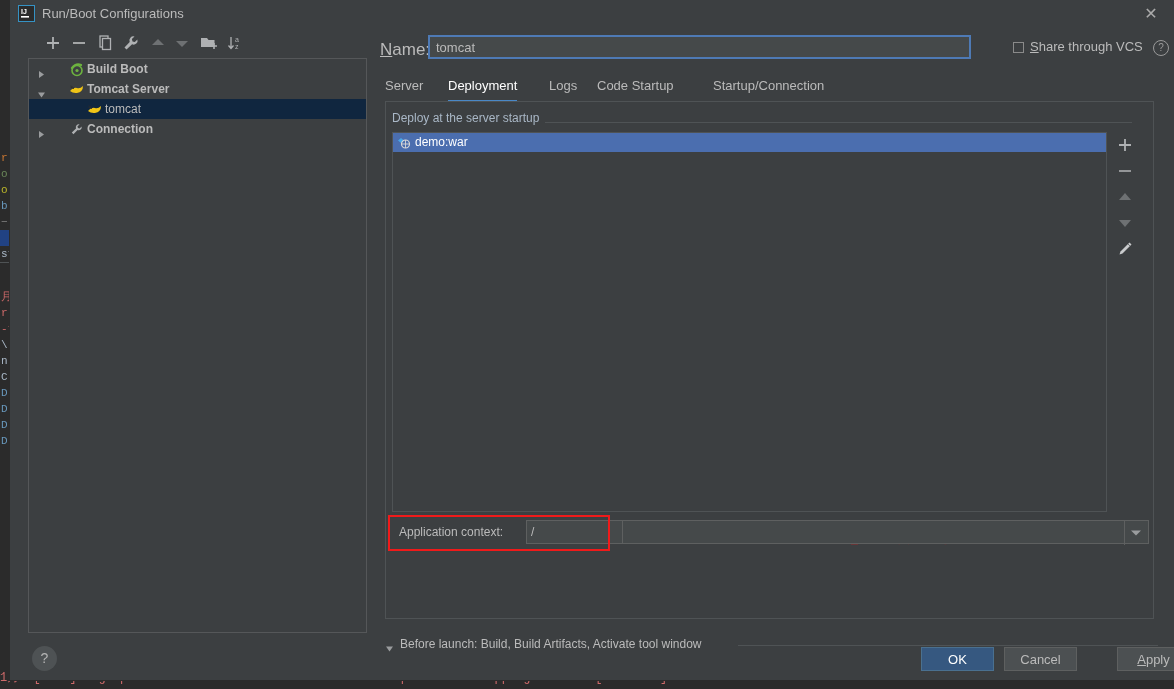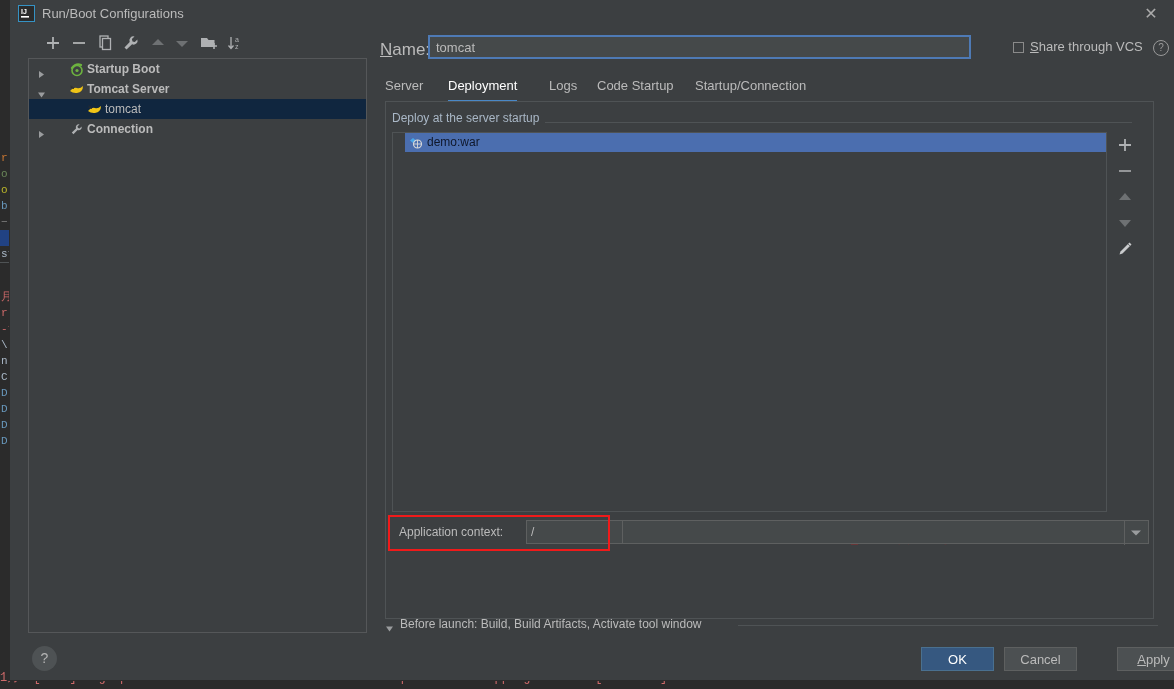--- a/index.html
+++ b/index.html
@@ -255,21 +255,21 @@
     box-sizing: border-box;
     overflow: hidden;
   }
   .deploy-item {
     position: relative;
     height: 19px;
     line-height: 19px;
     font-size: 12px;
     cursor: pointer;
   }
-  .deploy-item.selected { background: #4b6eaf; color: #0f172a; margin-left: 12px; }
+  .deploy-item.selected { background: #4b6eaf; color: #ffffff; }
   .deploy-item .ditem-icon {
     position: absolute; left: 4px; top: 3px;
     width: 14px; height: 14px;
   }
   .deploy-item .ditem-label { position: absolute; left: 22px; top: 0; }
 
   .side-btns { position: absolute; left: 726px; top: 30px; width: 26px; }
   .side-btn {
     position: relative;
     width: 26px; height: 26px;
@@ -328,21 +328,21 @@
     left: 2px; top: 413px;
     width: 222px; height: 36px;
     border: 2px solid #f01a1a;
     box-sizing: border-box;
     pointer-events: none;
   }
 
   
   .before-launch {
     position: absolute;
-    left: 8px; top: 586px;
+    left: 8px; top: 606px;
     width: 775px; height: 20px; text-decoration: underline;
   }
   .bl-arrow {
     position: absolute; left: 2px; top: 6px;
     width: 9px; height: 9px;
     cursor: pointer;
   }
   .bl-text {
     position: absolute; left: 17px; top: 1px;
     font-size: 12px; color: #bbbbbb;
@@ -491,21 +491,21 @@
               <path d="M2 1 L7 4.5 L2 8 Z" fill="#9a9c9e"></path>
             </svg>
         </span>
         <span class="ticon" style="left:40px;">
           <svg width="15" height="15" viewBox="0 0 15 15">
             <circle cx="8" cy="8.5" r="5" fill="none" stroke="#6db33f" stroke-width="1.6"></circle>
             <path d="M3 6 q4 -5 9 -3" stroke="#6db33f" stroke-width="2.2" fill="none" stroke-linecap="round"></path>
             <circle cx="8" cy="8.5" r="1.6" fill="#6db33f"></circle>
           </svg>
         </span>
-        <span class="tlabel" style="left:58px;">Startup Boot</span>
+        <span class="tlabel" style="left:58px;">Build Boot</span>
       </div>
 
       <div class="tree-row bold">
         <span class="arrow">
           <svg width="9" height="9" viewBox="0 0 9 9">
               <path d="M1 2.5 L8 2.5 L4.5 7.5 Z" fill="#9a9c9e"></path>
             </svg>
         </span>
         <span class="ticon" style="left:40px;">
           <svg width="15" height="15" viewBox="0 0 15 15">
@@ -552,21 +552,21 @@
       <span class="vcs-check"></span>
       <span class="vcs-label"><u>S</u>hare through VCS</span>
       <span class="vcs-help">?</span>
     </div>
 
     <div class="tabs-row">
       <span class="tab" style="left:0px;">Server</span>
       <span class="tab active" style="left:63px;">Deployment</span>
       <span class="tab" style="left:164px;">Logs</span>
       <span class="tab" style="left:212px;">Code Startup</span>
-      <span class="tab" style="left:310px;">Startup/Connection</span>
+      <span class="tab" style="left:328px;">Startup/Connection</span>
     </div>
     <div class="tabs-underline"></div>
 
     <div class="content-panel">
       <span class="deploy-title">Deploy at the server startup</span>
       <div class="deploy-rule"></div>
 
       <div class="deploy-list">
         <div class="deploy-item selected">
           <span class="ditem-icon">

